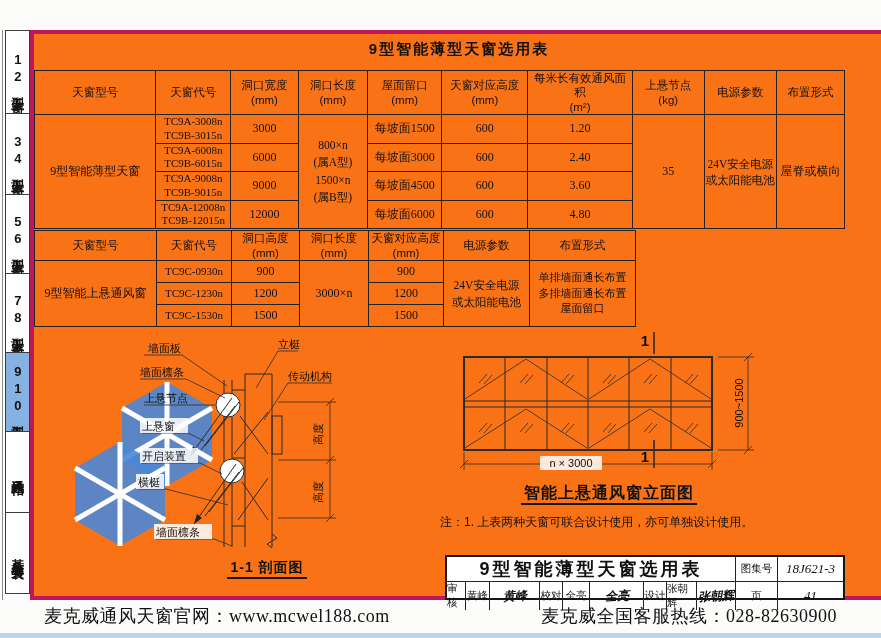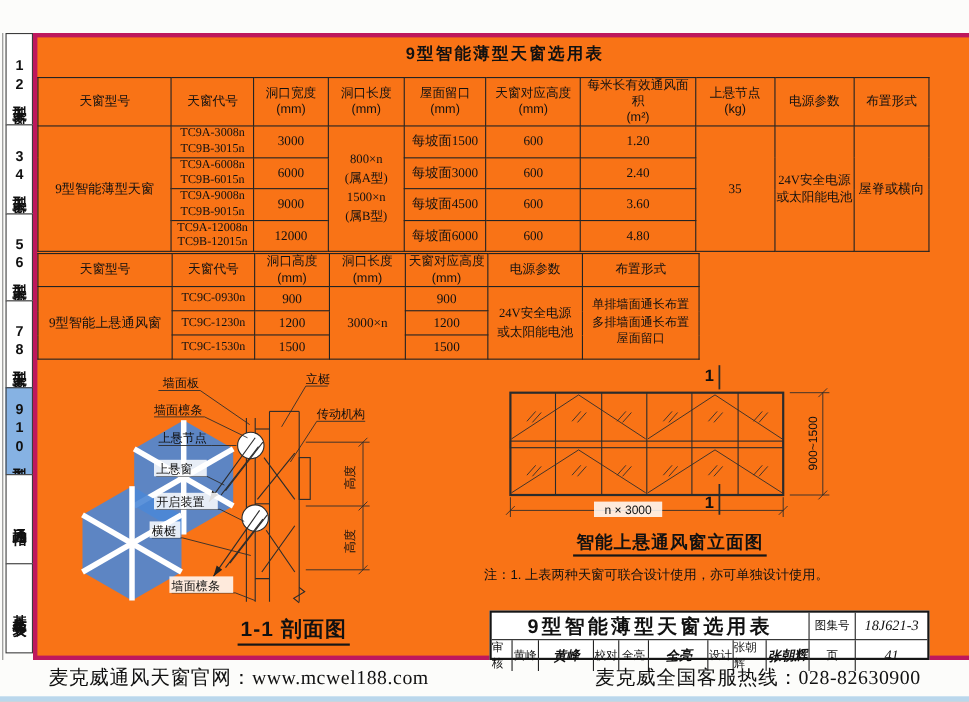--- a/index.html
+++ b/index.html
@@ -52,21 +52,21 @@
   
   svg.dwg { position:absolute; overflow:visible; }
   .ln { stroke:#2b2b2b; stroke-width:1; fill:none; }
   .thin { stroke-width:0.8; } .thick { stroke-width:2; }
   svg text { font-size:11px; fill:#101010; font-family:"Liberation Sans",sans-serif; }
   svg text.mark { font-size:15px; font-weight:700; }
   .lbl-bg { fill:rgba(255,255,255,0.85); }
   .wm polygon { opacity:0.9; }
   .wm line { stroke:#fff; stroke-width:5; }
   .sec-title  { position:absolute; left:148px; top:525px; width:170px; text-align:center;
-                font-size:19px; font-weight:700; letter-spacing:1px; }
+                font-size:14px; font-weight:700; letter-spacing:1px; }
   .elev-title { position:absolute; left:430px; top:449px; width:290px; text-align:center;
                 font-size:16px; font-weight:700; letter-spacing:1px; }
   .u-line { border-bottom:2px solid #161616; padding:0 3px 2px; }
   .notes { position:absolute; left:406px; top:479px; width:345px; font-size:12px; line-height:1.55; }
   .notes .l2 { padding-left:2.1em; }
   
   .tb { position:absolute; left:411px; top:521px; width:400px; height:45px;
         border:2px solid #161616; display:flex; flex-direction:column; background:#fff; }
   .tb .row1 { display:flex; height:25px; border-bottom:1px solid #232323; }
   .tb .row2 { display:flex; flex:1; }

